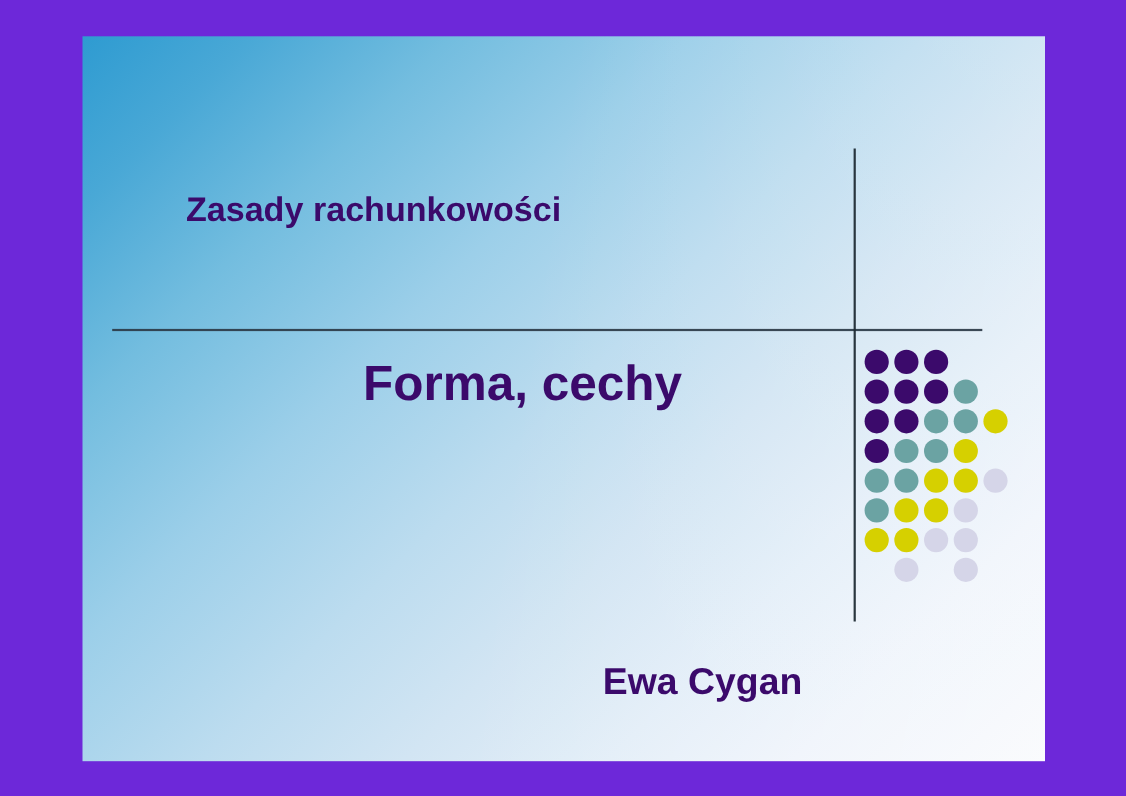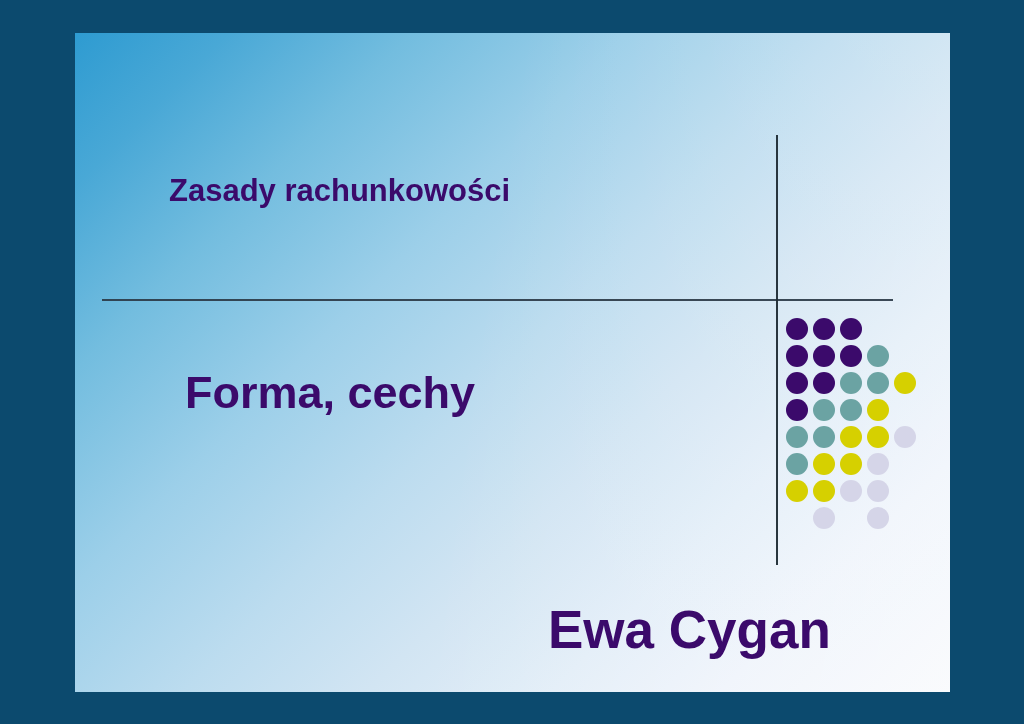--- a/index.html
+++ b/index.html
@@ -12,21 +12,21 @@
     overflow: hidden;
   }
   body {
     font-family: "Liberation Sans", sans-serif;
   }
 
   #slide-page {
     position: relative;
     width: 1024px;
     height: 724px;
-    background: #0c4a6e;
+    background: #6d28d9;
   }
 
   
   #slide-canvas {
     position: absolute;
     left: 75px;
     top: 33px;
     width: 875px;
     height: 659px;
     background:
@@ -89,39 +89,38 @@
     letter-spacing: 0px;
     white-space: nowrap;
     line-height: 1.1;
   }
 
   #subtitle-block {
     position: absolute;
     left: 110px;
     top: 293px;
     width: 580px;
-    text-align: left;
-    margin-top: 44px;
+    text-align: center;
   }
   .subtitle-line {
     font-size: 45px;
     font-weight: bold;
     color: #3b0a6b;
     line-height: 1.0;
     white-space: nowrap;
   }
   #subtitle-line-2 {
     margin-top: 54px;
   }
 
   #author-name {
     position: absolute;
     left: 473px;    
     top: 570px;     
-    font-size: 53px;
+    font-size: 34px;
     font-weight: bold;
     color: #3b0a6b;
     white-space: nowrap;
     line-height: 1.0;
   }
 
   
   #dot-matrix {
     position: absolute;
     left: 711px;   

